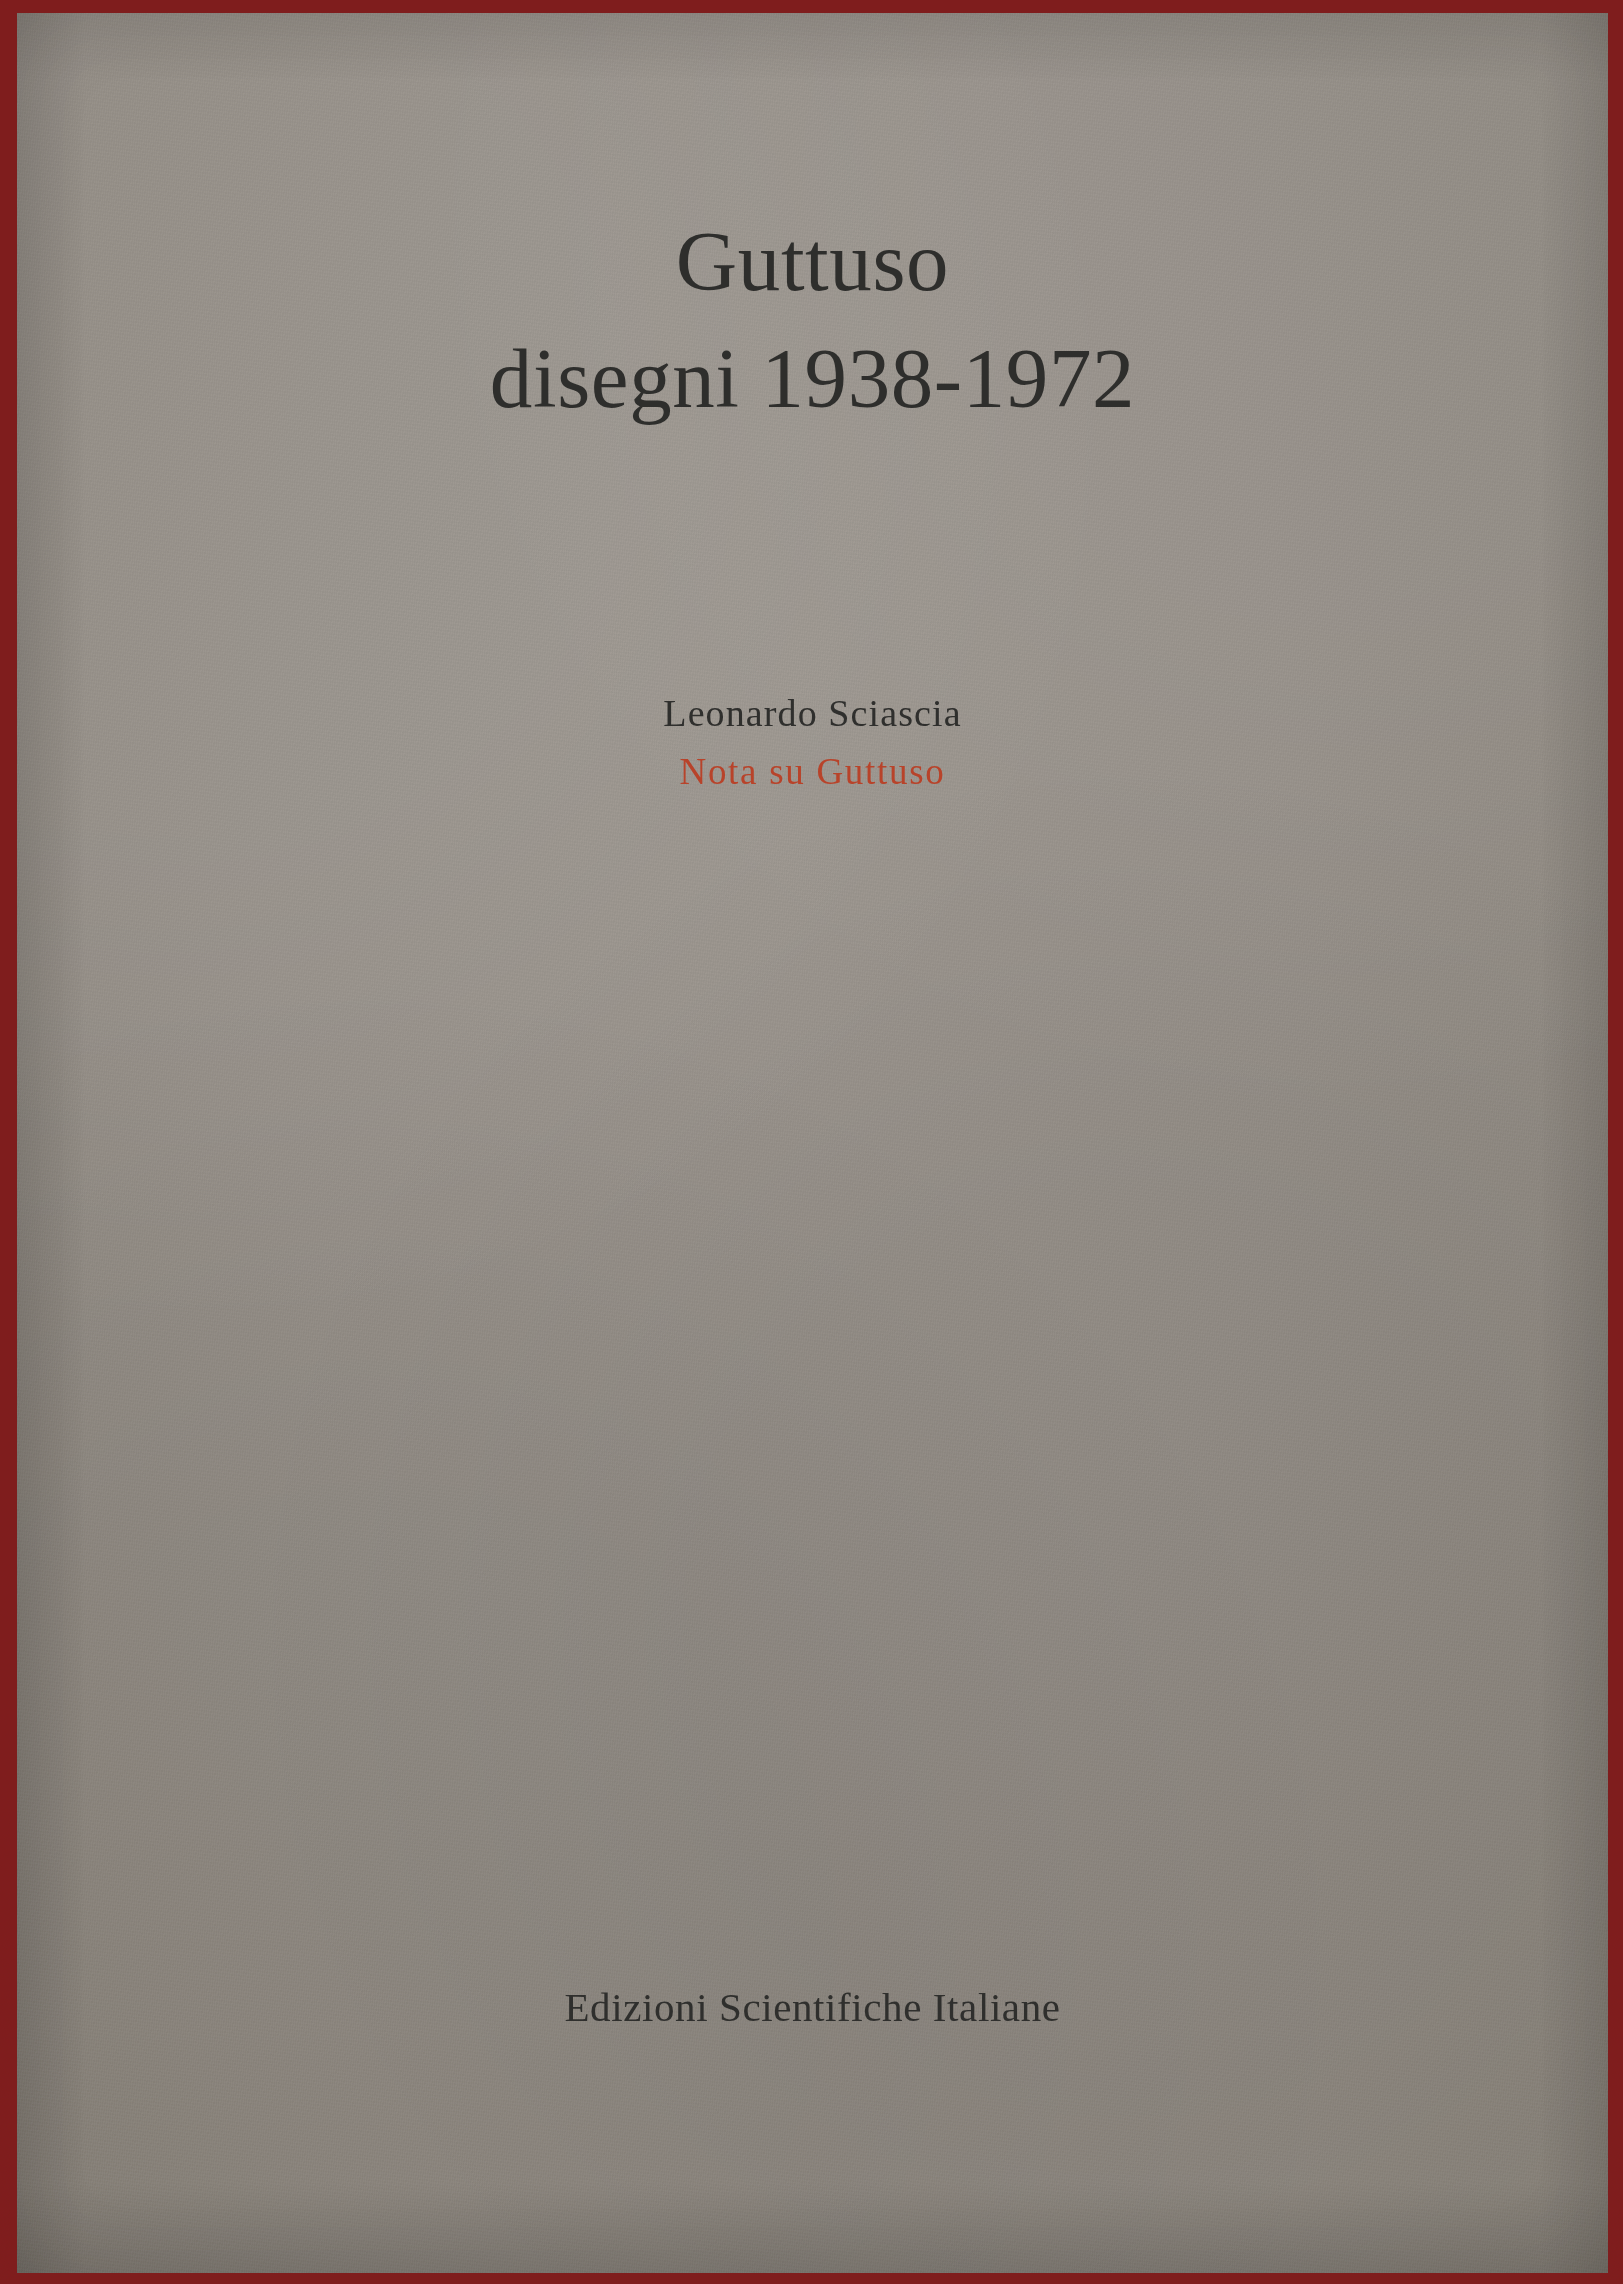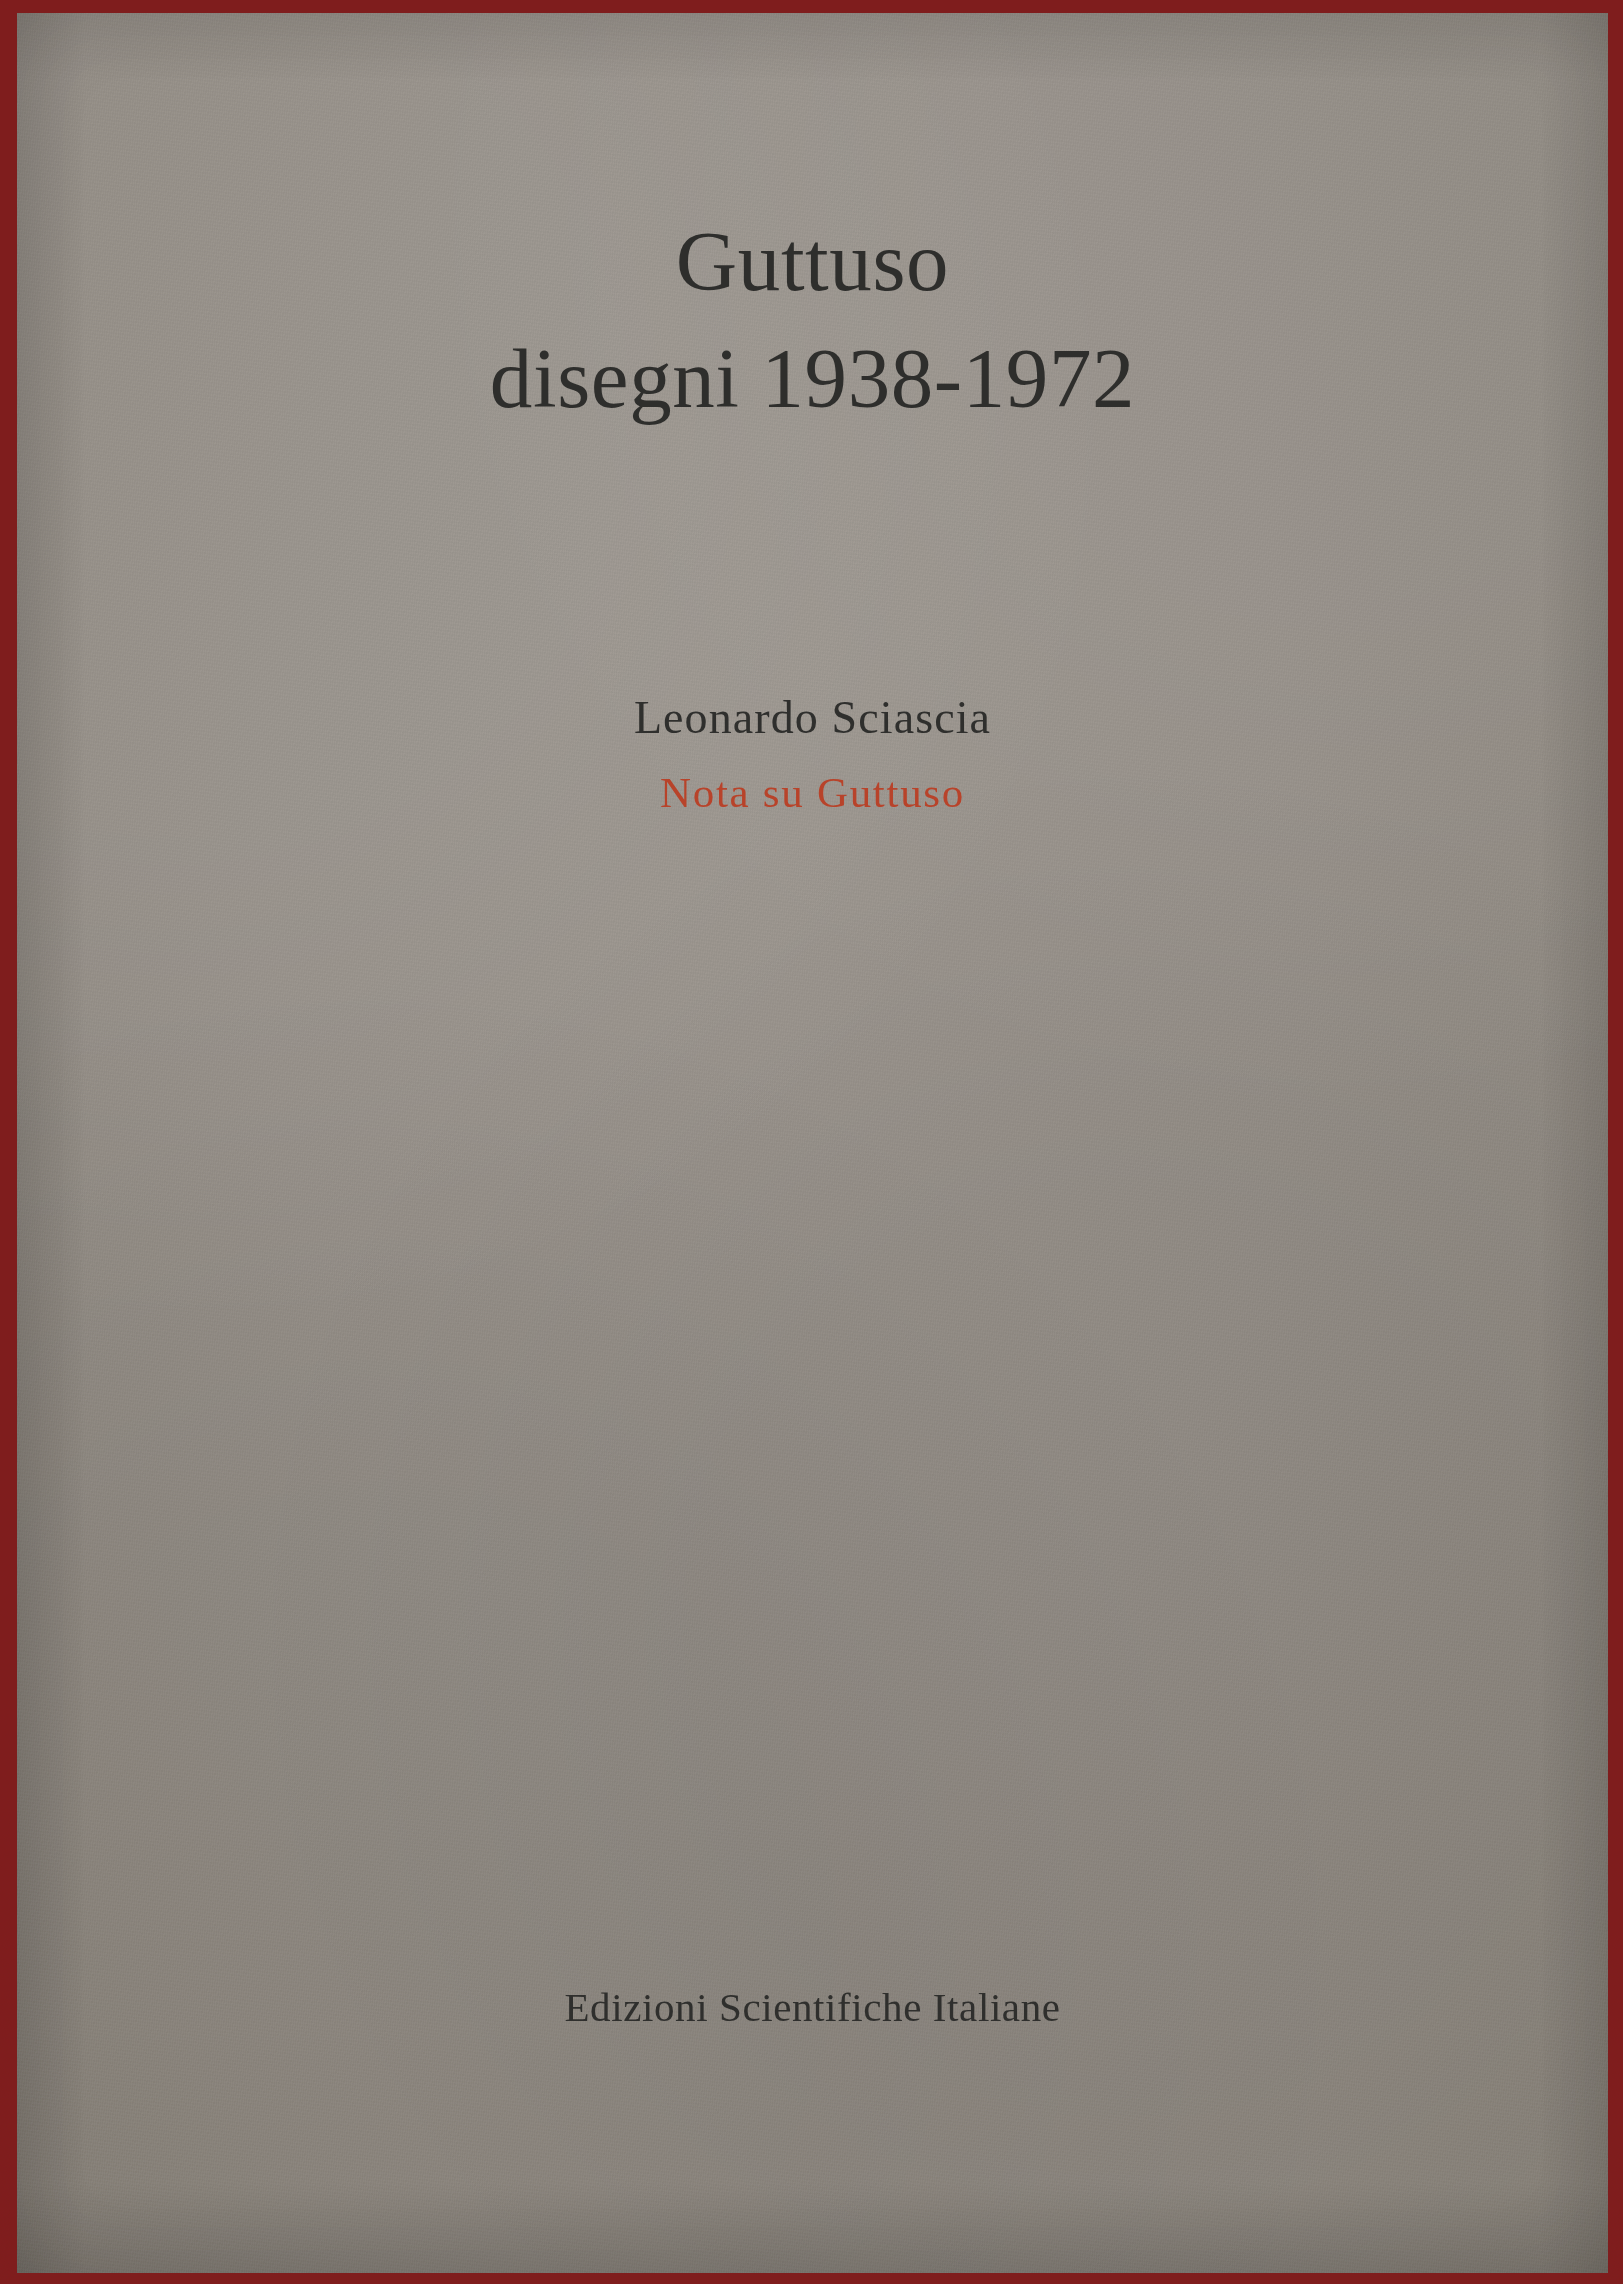--- a/index.html
+++ b/index.html
@@ -94,29 +94,29 @@
     font-weight: 400;
   }
 
   .author-block {
     position: absolute;
     left: 0;
     right: 0;
     top: 678px;
   }
   .author-name {
-    font-size: 46px;
+    font-size: 38px;
     color: #2f2f2d;
     letter-spacing: 1.1px;
   }
   .essay-title {
-    font-size: 43px;
+    font-size: 37px;
     color: #b8432a;
     letter-spacing: 1.7px;
-    margin-top: 24px;
+    margin-top: 15px;
   }
 
   .publisher-block {
     position: absolute;
     left: 0;
     right: 0;
     top: 1970px;
   }
   .publisher {
     font-size: 41px;

